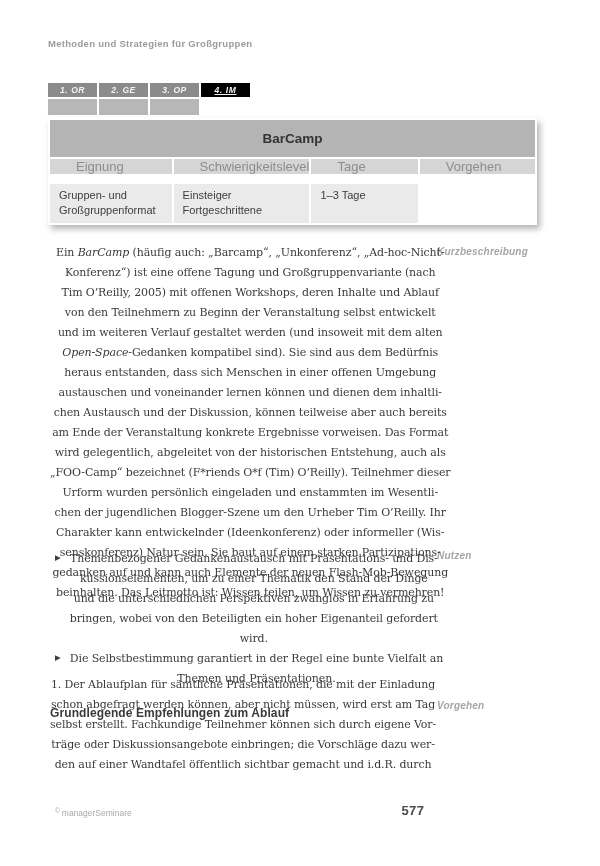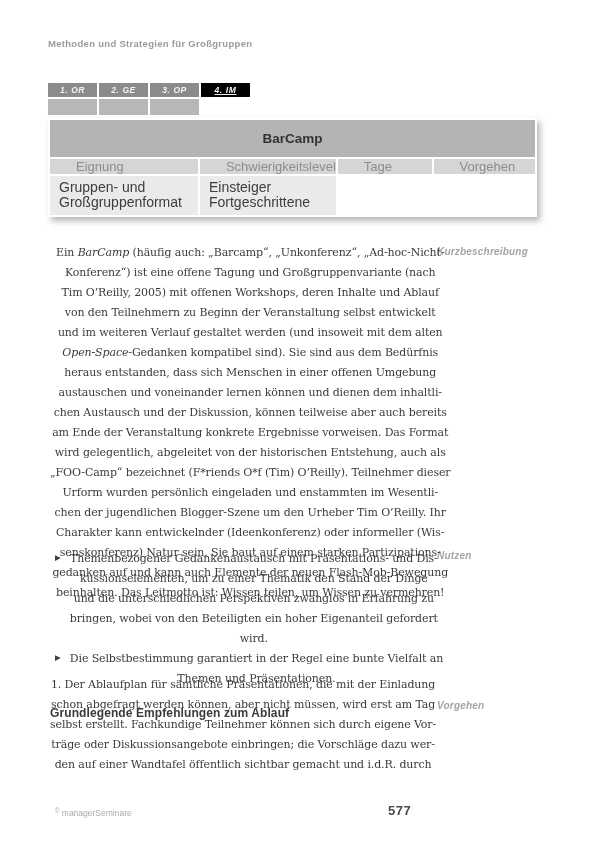--- a/index.html
+++ b/index.html
@@ -39,21 +39,21 @@
     grid-column:1 / -1; height:37px; background:#b4b4b4;
     display:flex; align-items:center; justify-content:center;
     font:bold 13.5px "Liberation Sans", sans-serif; color:#343434;
   }
   .th {
     background:#d5d5d5; height:15px; line-height:15px; padding-left:26px;
     font-size:13px; color:#8d8d8d;
   }
   .td {
     background:#eaeaea; min-height:32px; padding:4px 16px 6px 9px;
-    font-size:14px; line-height:14.5px; color:#3d3d3d;
+    font-size:11px; line-height:14.5px; color:#3d3d3d;margin-top:8px;
   }
 
   
   .margin-label {
     position:absolute; left:437px;
     font:italic bold 10px "Liberation Sans", sans-serif;
     color:#a5a5a5; letter-spacing:.2px;
   }
 
   
@@ -77,21 +77,21 @@
   }
   .para-2 { position:absolute; left:50px; top:675px; }
 
   
   .footer-copyright {
     position:absolute; left:55px; top:807px;
     font-size:8.5px; color:#a9a9a9;
   }
   .footer-copyright .copy-sym { font-size:6.5px; vertical-align:2.5px; margin-right:2px; }
   .page-number {
-    position:absolute; left:388px; top:803px; width:50px; text-align:left;
+    position:absolute; left:388px; top:803px; width:50px; text-align:center;
     font:bold 13px "Liberation Sans", sans-serif; color:#4a4a4a;
     letter-spacing:.5px;
   }
 </style>
 </head>
 <body>
 
 <div class="page">
 
   <div class="running-head">Methoden und Strategien für Großgruppen</div>
@@ -109,20 +109,21 @@
   </div>
 
   <div class="info-table">
     <div class="info-table-title">BarCamp</div>
     <div class="th">Eignung</div>
     <div class="th">Schwierigkeitslevel</div>
     <div class="th">Tage</div>
     <div class="th">Vorgehen</div>
     <div class="td">Gruppen- und<br>Großgruppenformat</div>
     <div class="td">Einsteiger<br>Fortgeschrittene</div>
+    <div class="td">1–3 Tage</div>
   </div>
 
   <div class="margin-label" style="top:246px">Kurzbeschreibung</div>
   <div class="margin-label" style="top:550px">Nutzen</div>
   <div class="margin-label" style="top:700px">Vorgehen</div>
 
   <div class="body-text para-1">Ein <em>BarCamp</em> (häufig auch: „Barcamp“, „Unkonferenz“, „Ad-hoc-Nicht-<br>Konferenz“) ist eine offene Tagung und Großgruppenvariante (nach<br>Tim O’Reilly, 2005) mit offenen Workshops, deren Inhalte und Ablauf<br>von den Teilnehmern zu Beginn der Veranstaltung selbst entwickelt<br>und im weiteren Verlauf gestaltet werden (und insoweit mit dem alten<br><em>Open-Space</em>-Gedanken kompatibel sind). Sie sind aus dem Bedürfnis<br>heraus entstanden, dass sich Menschen in einer offenen Umgebung<br>austauschen und voneinander lernen können und dienen dem inhaltli-<br>chen Austausch und der Diskussion, können teilweise aber auch bereits<br>am Ende der Veranstaltung konkrete Ergebnisse vorweisen. Das Format<br>wird gelegentlich, abgeleitet von der historischen Entstehung, auch als<br>„FOO-Camp“ bezeichnet (F*riends O*f (Tim) O’Reilly). Teilnehmer dieser<br>Urform wurden persönlich eingeladen und enstammten im Wesentli-<br>chen der jugendlichen Blogger-Szene um den Urheber Tim O’Reilly. Ihr<br>Charakter kann entwickelnder (Ideenkonferenz) oder informeller (Wis-<br>senskonferenz) Natur sein. Sie baut auf einem starken Partizipations-<br>gedanken auf und kann auch Elemente der neuen Flash-Mob-Bewegung<br>beinhalten. Das Leitmotto ist: Wissen teilen, um Wissen zu vermehren!</div>
 
   <div class="bullet-list">
     <div class="bullet-item">

